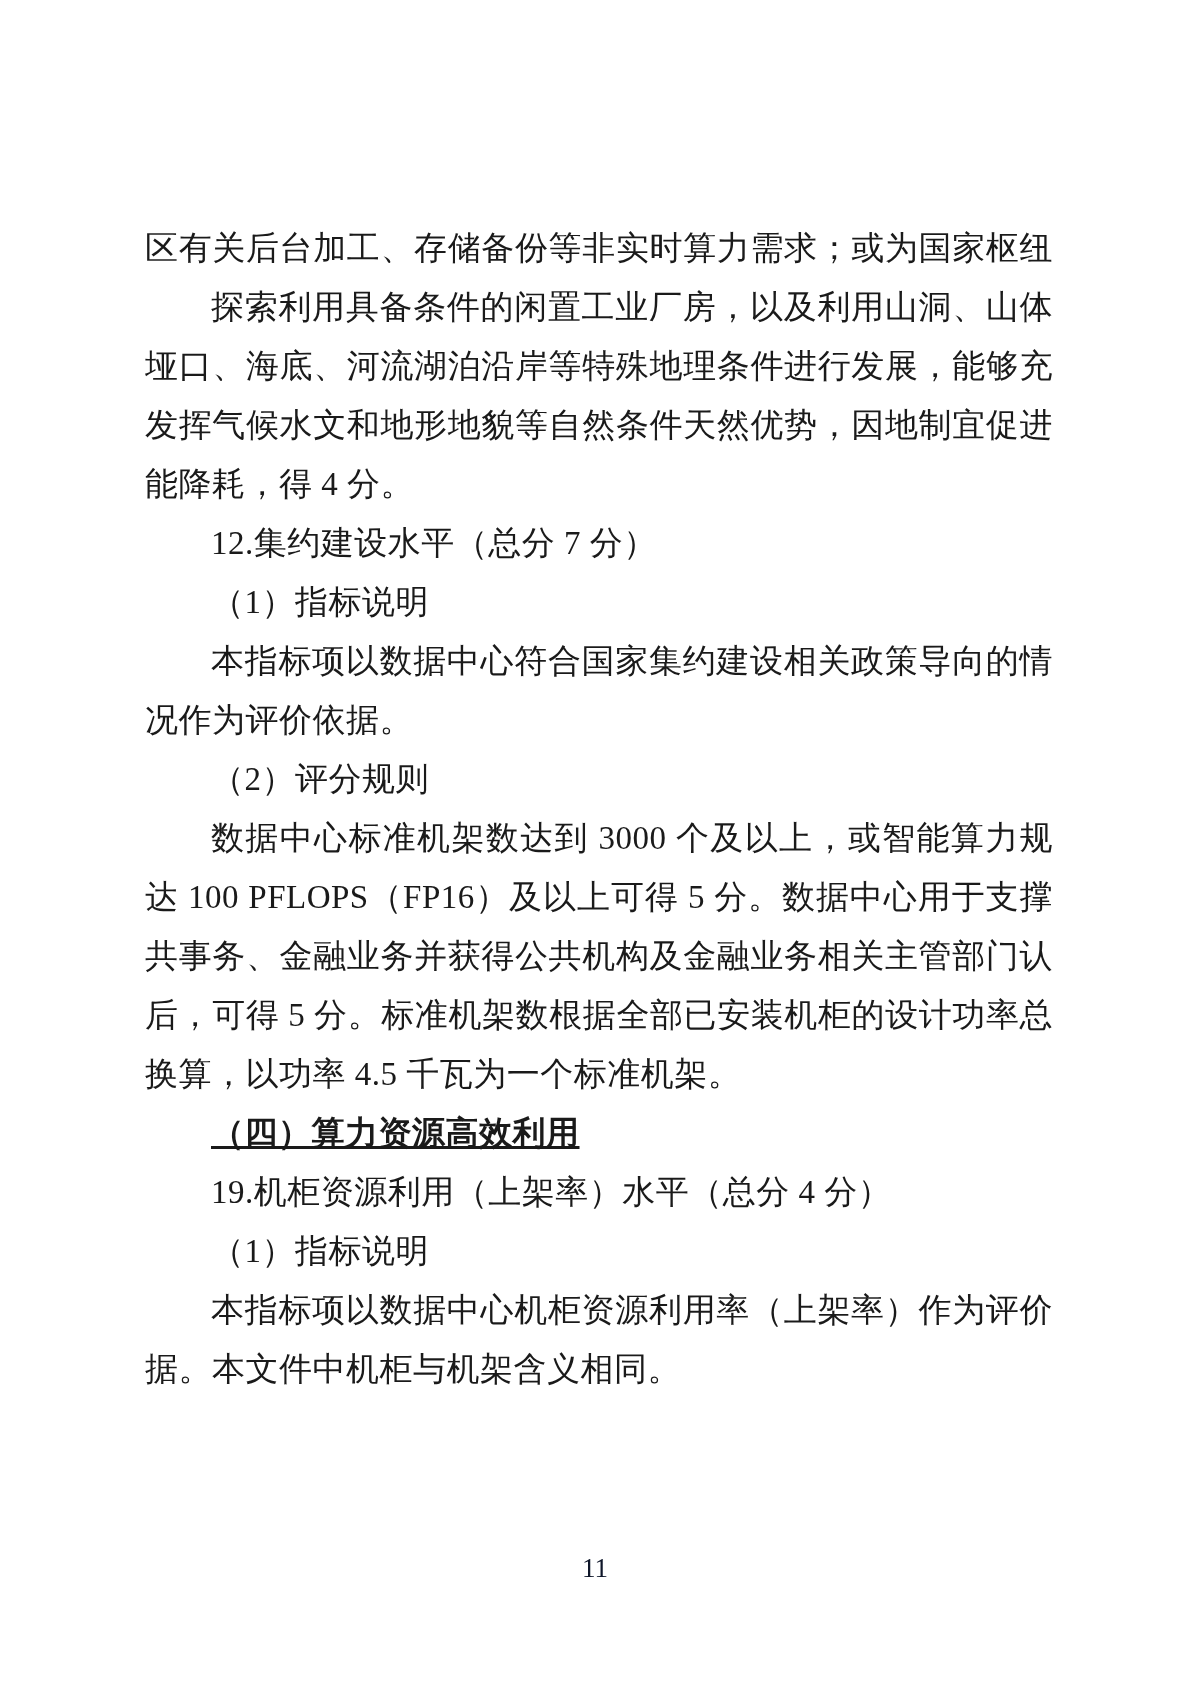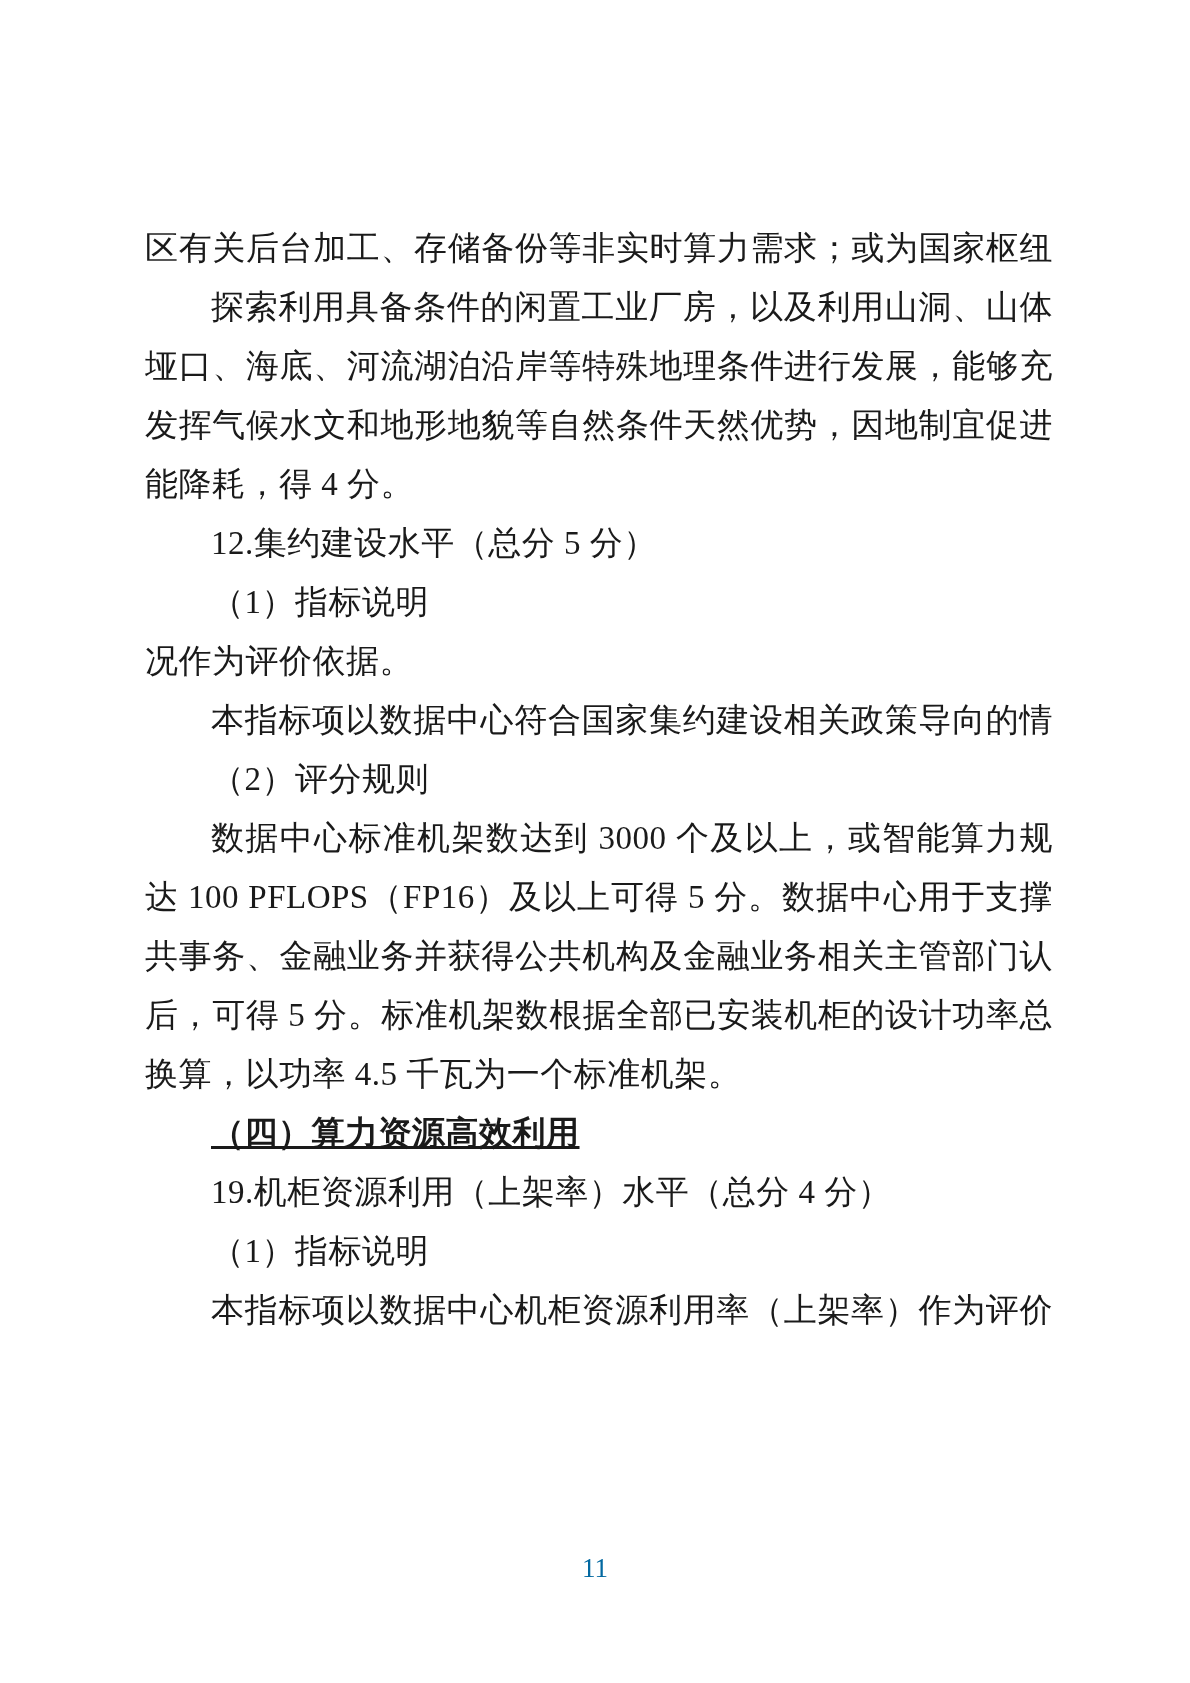--- a/index.html
+++ b/index.html
@@ -42,43 +42,44 @@
     text-decoration: underline;
   }
   .page-number {
     position: absolute;
     left: 0;
     right: 0;
     top: 1551px;
     text-align: center;
     font-size: 27px;
     line-height: 34px;
-    color: #0369a1;
+    color: #0f172a;
     font-family: Liberation Serif, serif;
   }
 </style>
 </head>
 <body>
 
 <div class="page">
   <div class="text-block">
     <div class="line justify">区有关后台加工、存储备份等非实时算力需求；或为国家枢纽节</div>
     <div class="line justify indent">探索利用具备条件的闲置工业厂房，以及利用山洞、山体间</div>
     <div class="line justify">垭口、海底、河流湖泊沿岸等特殊地理条件进行发展，能够充分</div>
     <div class="line justify">发挥气候水文和地形地貌等自然条件天然优势，因地制宜促进节</div>
     <div class="line">能降耗，得 4 分。</div>
-    <div class="line indent">12.集约建设水平（总分 5 分）</div>
+    <div class="line indent">12.集约建设水平（总分 7 分）</div>
     <div class="line indent">（1）指标说明</div>
+    <div class="line justify indent">本指标项以数据中心符合国家集约建设相关政策导向的情</div>
     <div class="line">况作为评价依据。</div>
-    <div class="line justify indent">本指标项以数据中心符合国家集约建设相关政策导向的情</div>
     <div class="line indent">（2）评分规则</div>
     <div class="line justify indent">数据中心标准机架数达到 3000 个及以上，或智能算力规模</div>
     <div class="line justify">达 100 PFLOPS（FP16）及以上可得 5 分。数据中心用于支撑公</div>
     <div class="line justify">共事务、金融业务并获得公共机构及金融业务相关主管部门认可</div>
     <div class="line justify">后，可得 5 分。标准机架数根据全部已安装机柜的设计功率总和</div>
     <div class="line">换算，以功率 4.5 千瓦为一个标准机架。</div>
     <div class="line indent bold">（四）算力资源高效利用</div>
     <div class="line indent">19.机柜资源利用（上架率）水平（总分 4 分）</div>
     <div class="line indent">（1）指标说明</div>
     <div class="line justify indent">本指标项以数据中心机柜资源利用率（上架率）作为评价依</div>
+    <div class="line">据。本文件中机柜与机架含义相同。</div>
   </div>
   <div class="page-number">11</div>
 </div>
 
 </body></html>

